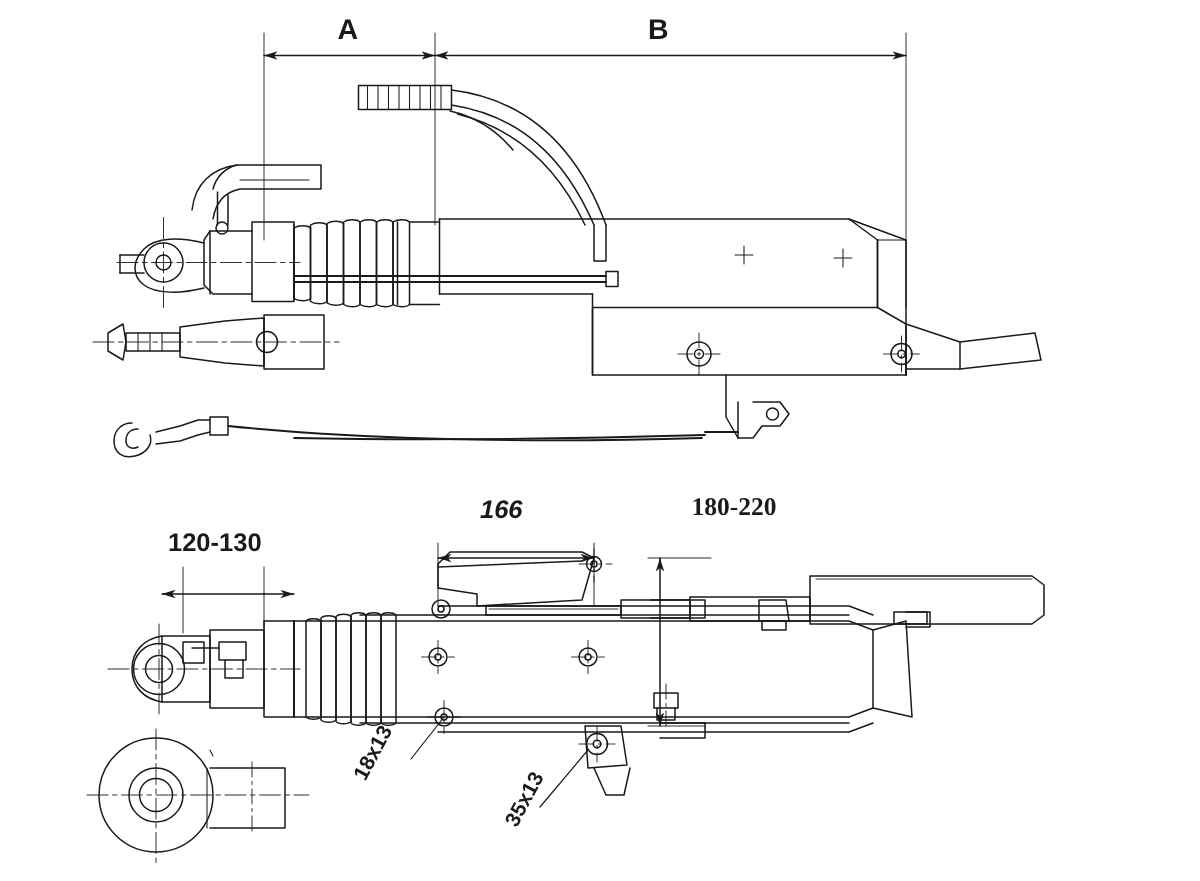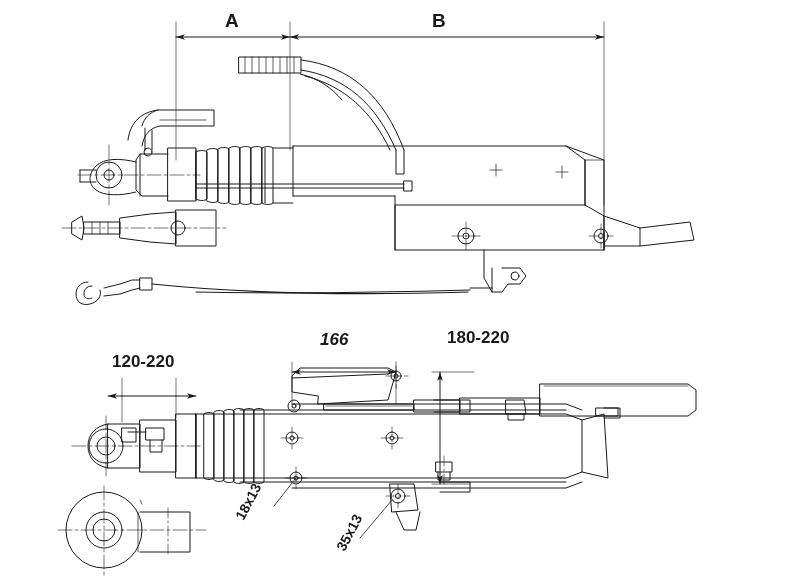--- a/index.html
+++ b/index.html
@@ -315,23 +315,23 @@
         <path d="M138,512 L138,552" stroke-width="0.7"></path>
       </g>
 
     </g>
   </svg>
 
   <div class="dim-label lbl-A" style="left:225px; top:10px;">A</div>
 
   <div class="dim-label lbl-B" style="left:432px; top:10px;">B</div>
 
-  <div class="dim-label lbl-num" style="left:112px; top:352px;">120-220</div>
+  <div class="dim-label lbl-num" style="left:112px; top:352px;">120-130</div>
 
   <div class="dim-label lbl-num" style="left:320px; top:330px;font-style:italic;">166</div>
 
-  <div class="dim-label lbl-num" style="left:447px; top:328px;">180-220</div>
+  <div class="dim-label lbl-num" style="left:461px; top:328px;font-family:Liberation Serif, serif;">180-220</div>
 
   <div class="dim-label lbl-small rot-18" style="left:232px; top:515px;">18x13</div>
 
   <div class="dim-label lbl-small rot-35" style="left:333px; top:546px;">35x13</div>
 
 </div>
 
 </body></html>

